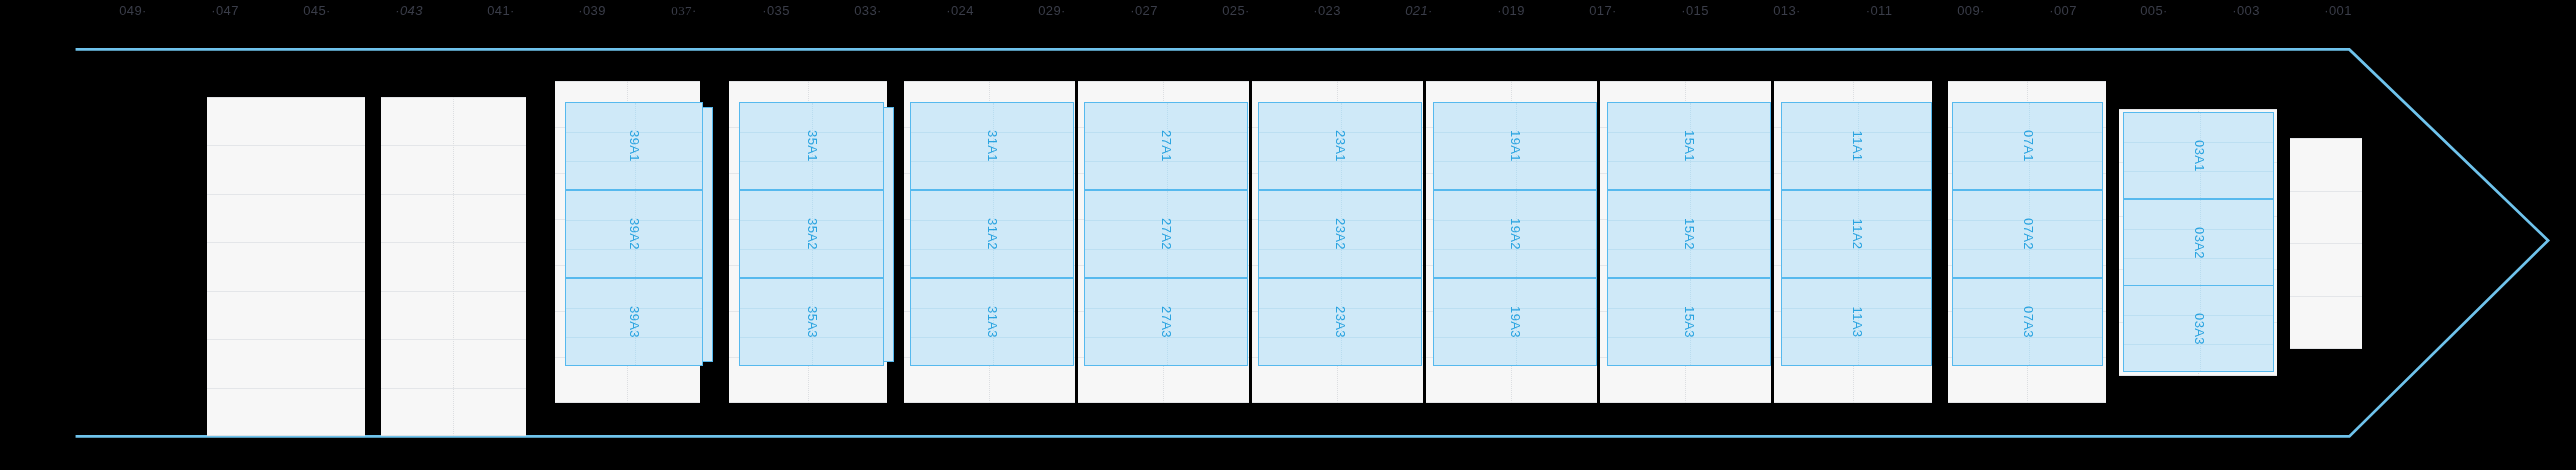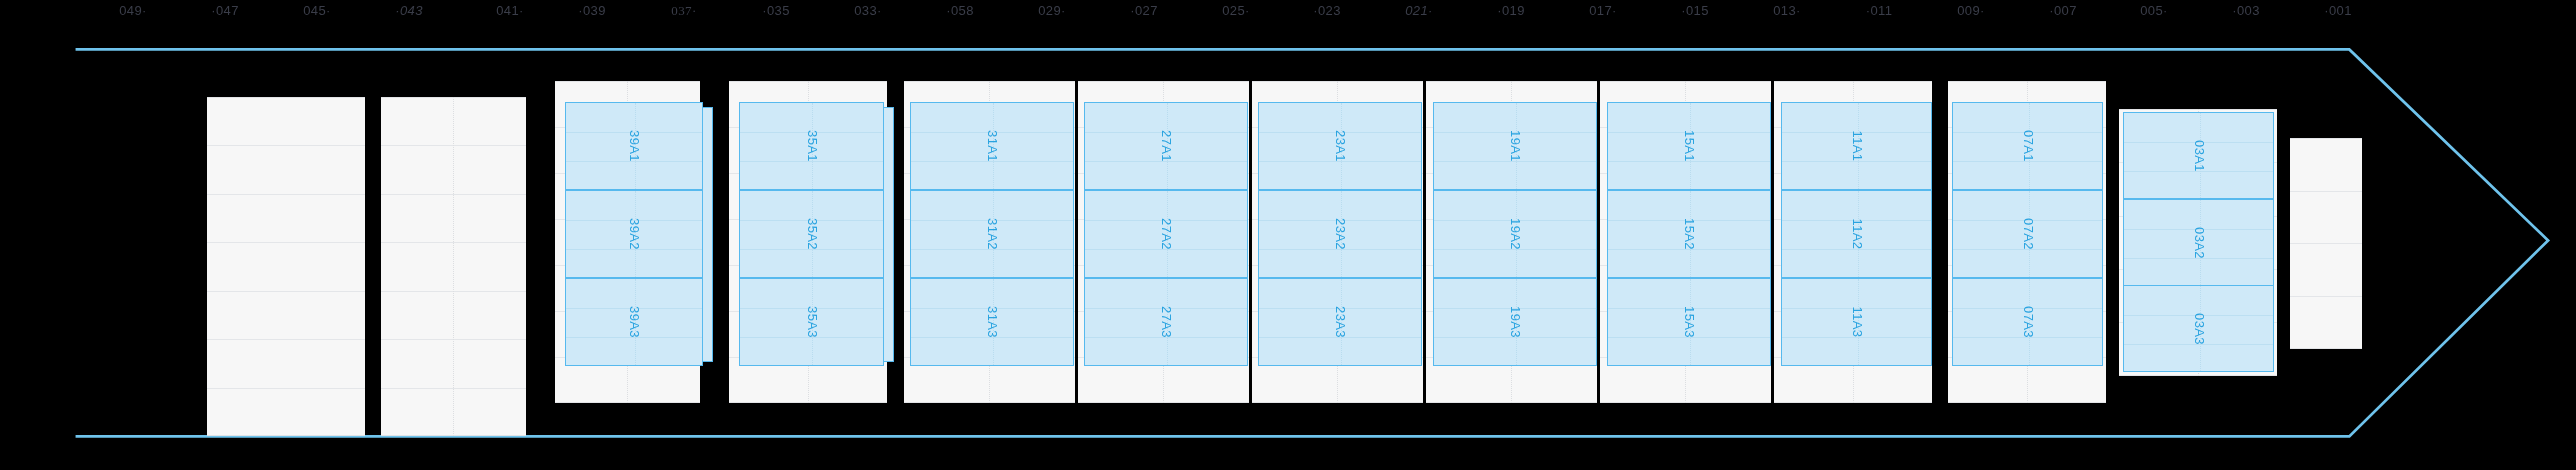--- a/index.html
+++ b/index.html
@@ -75,26 +75,26 @@
 </head>
 <body>
 
 <div id="stage">
 
   <div id="ruler">
       <div class="tick-label" style="left: 133px;">049·</div>
       <div class="tick-label" style="left: 225px;">·047</div>
       <div class="tick-label" style="left: 317px;">045·</div>
       <div class="tick-label" style="left: 409px; font-style: italic;">·043</div>
-      <div class="tick-label" style="left: 501px; margin-left: 9px;">041·</div>
+      <div class="tick-label" style="left: 501px;">041·</div>
       <div class="tick-label" style="left: 592px;">·039</div>
       <div class="tick-label" style="left: 684px; font-family: Liberation Serif, serif;">037·</div>
       <div class="tick-label" style="left: 776px;">·035</div>
       <div class="tick-label" style="left: 868px;">033·</div>
-      <div class="tick-label" style="left: 960px;">·058</div>
+      <div class="tick-label" style="left: 960px;">·024</div>
       <div class="tick-label" style="left: 1052px;">029·</div>
       <div class="tick-label" style="left: 1144px;">·027</div>
       <div class="tick-label" style="left: 1236px;">025·</div>
       <div class="tick-label" style="left: 1327px;">·023</div>
       <div class="tick-label" style="left: 1419px; font-style: italic;">021·</div>
       <div class="tick-label" style="left: 1511px;">·019</div>
       <div class="tick-label" style="left: 1603px;">017·</div>
       <div class="tick-label" style="left: 1695px;">·015</div>
       <div class="tick-label" style="left: 1787px; text-align: right;">013·</div>
       <div class="tick-label" style="left: 1879px;">·011</div>

